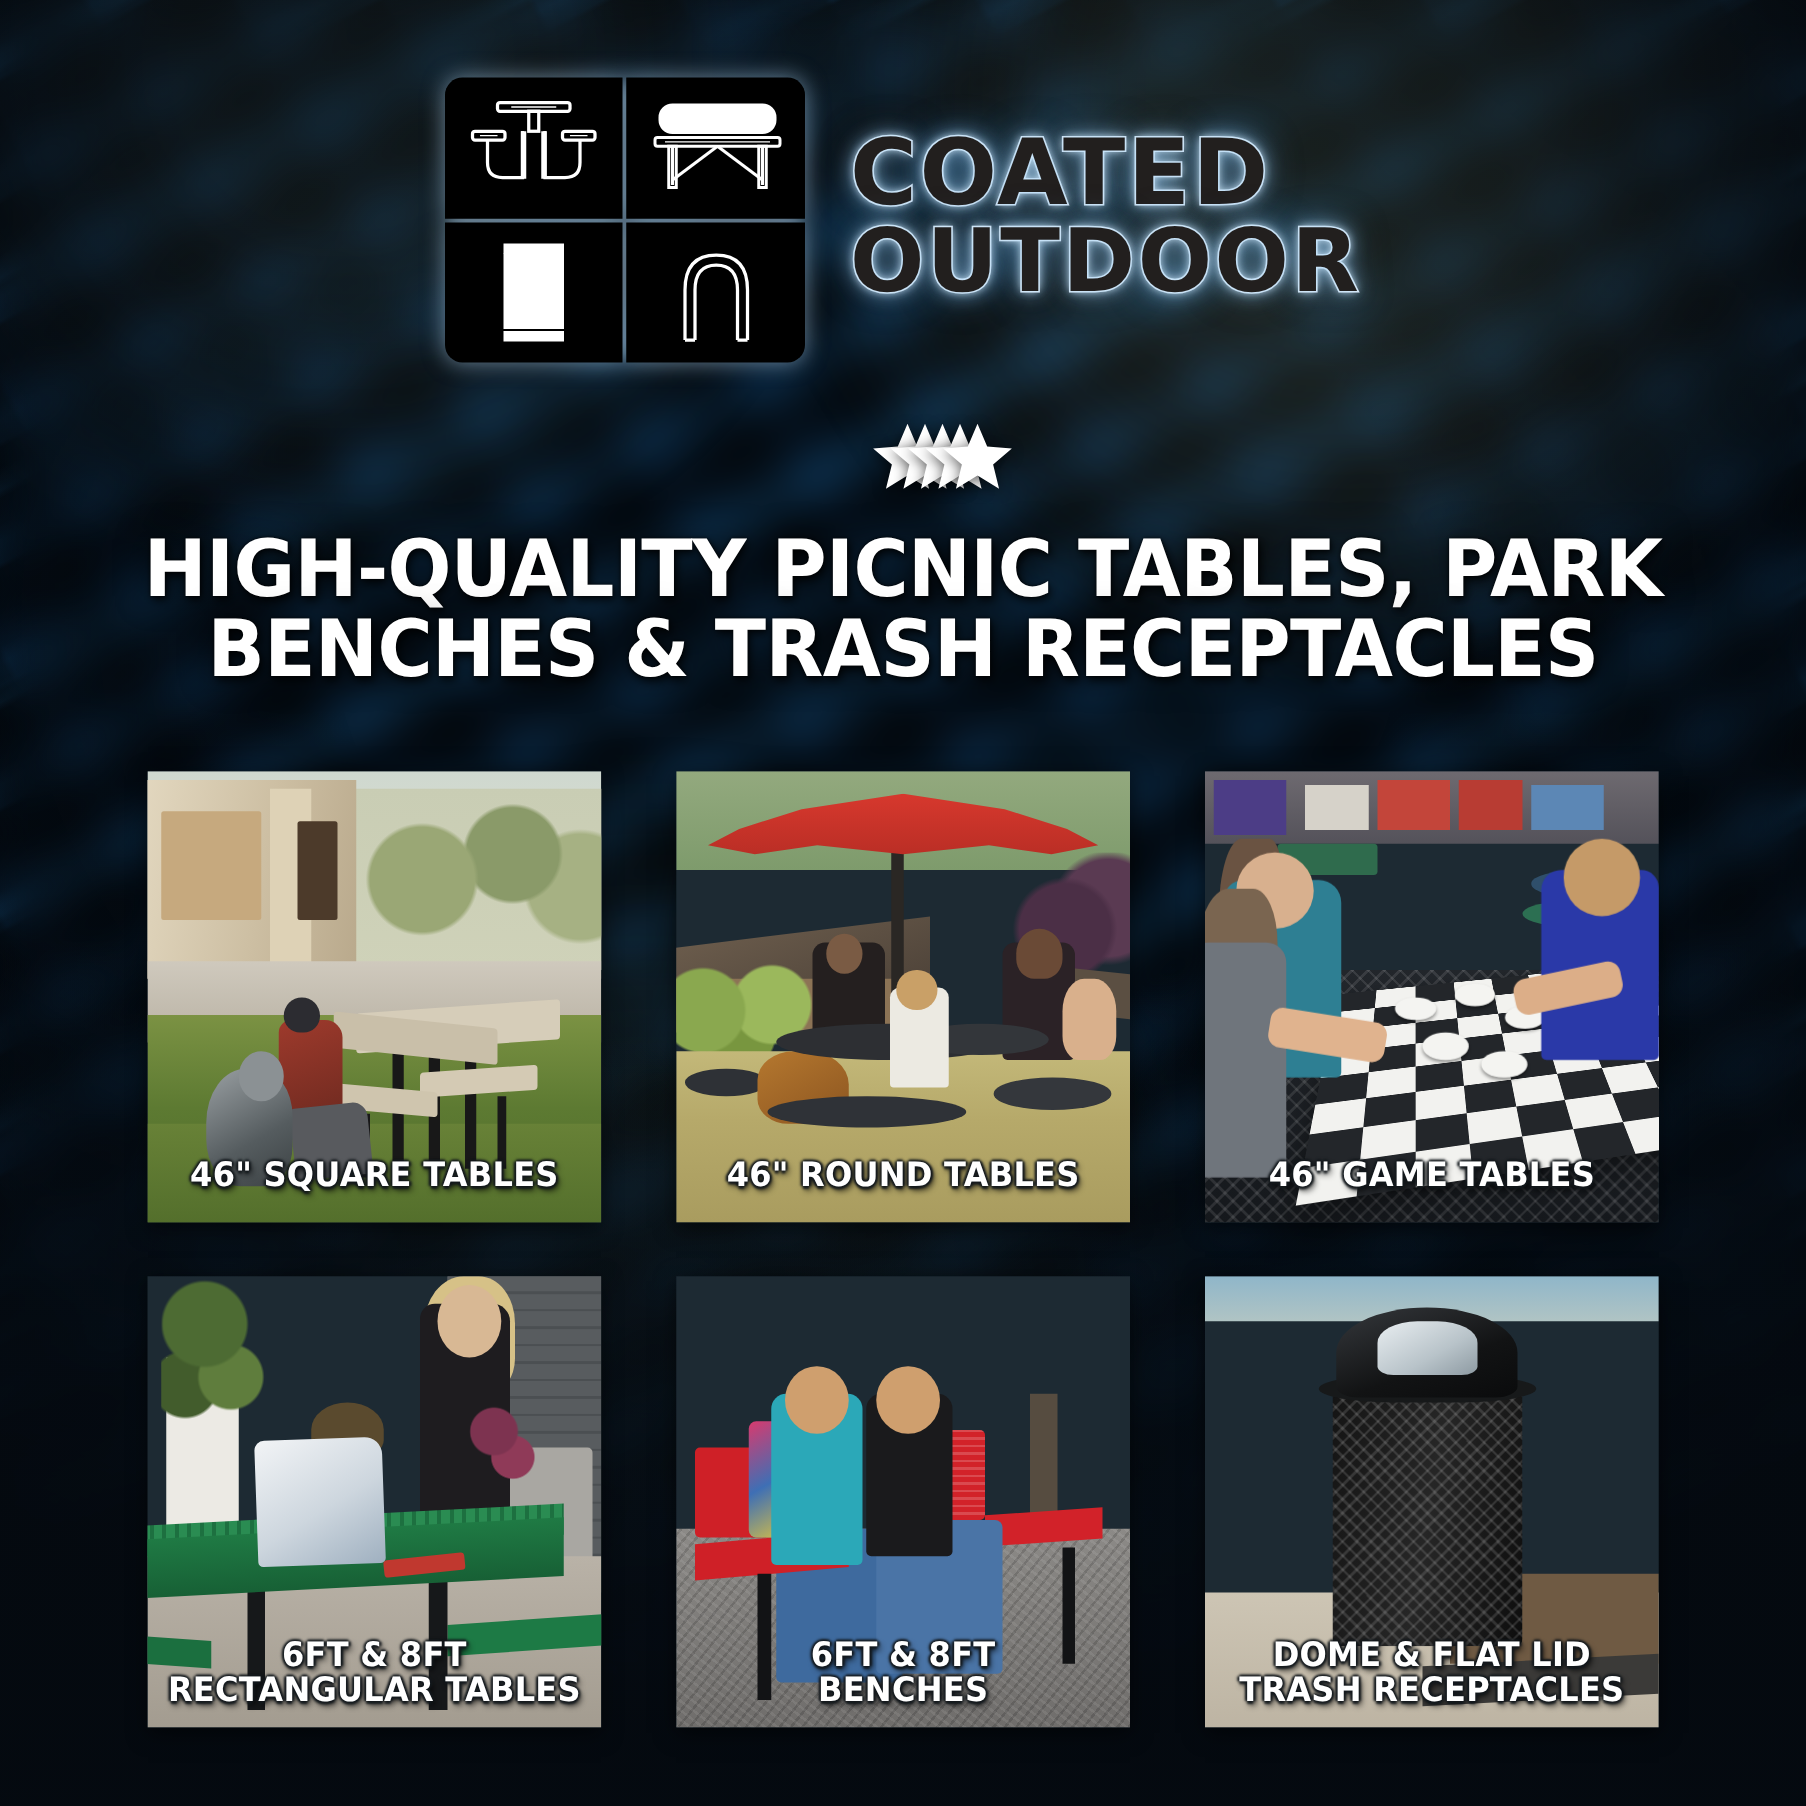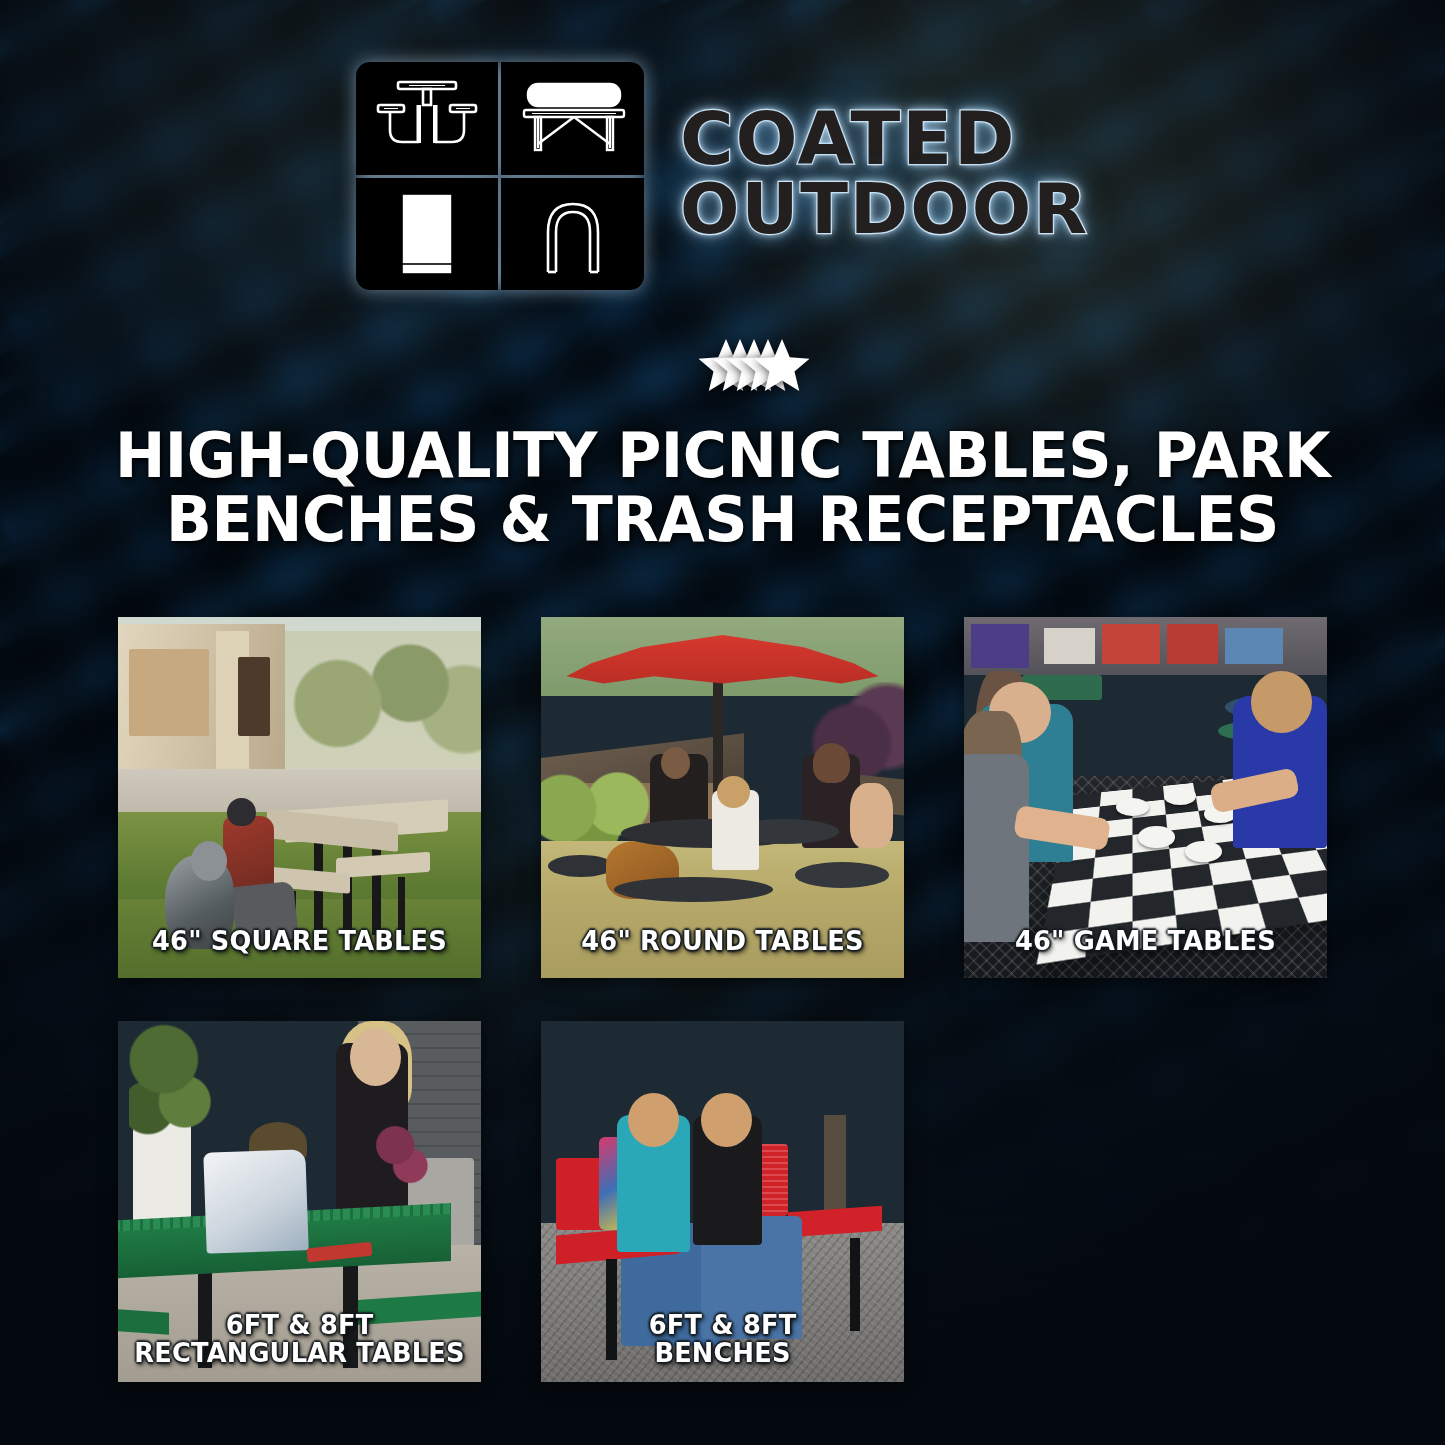--- a/index.html
+++ b/index.html
@@ -663,16 +663,33 @@
           <div class="blob t5-boy1h"></div>
           <div class="rect t5-boy2"></div>
           <div class="blob t5-boy2h"></div>
         </div>
         <div class="caption">
           <span class="cl">6FT &amp; 8FT</span>
           <span class="cl">BENCHES</span>
         </div>
       </div>
 
+      <div class="tile two-line">
+        <div class="photo">
+          <div class="sky t6-sky"></div>
+          <div class="rect t6-grass"></div>
+          <div class="ground t6-walk"></div>
+          <div class="rect t6-dirt"></div>
+          <div class="rect t6-curb"></div>
+          <div class="rect t6-body"></div>
+          <div class="rect t6-rim"></div>
+          <div class="rect t6-dome"></div>
+          <div class="rect t6-opening"></div>
+        </div>
+        <div class="caption">
+          <span class="cl">DOME &amp; FLAT LID</span>
+          <span class="cl">TRASH RECEPTACLES</span>
+        </div>
+      </div>
 
     </div>
   </div>
 </div>
 
 </body></html>

